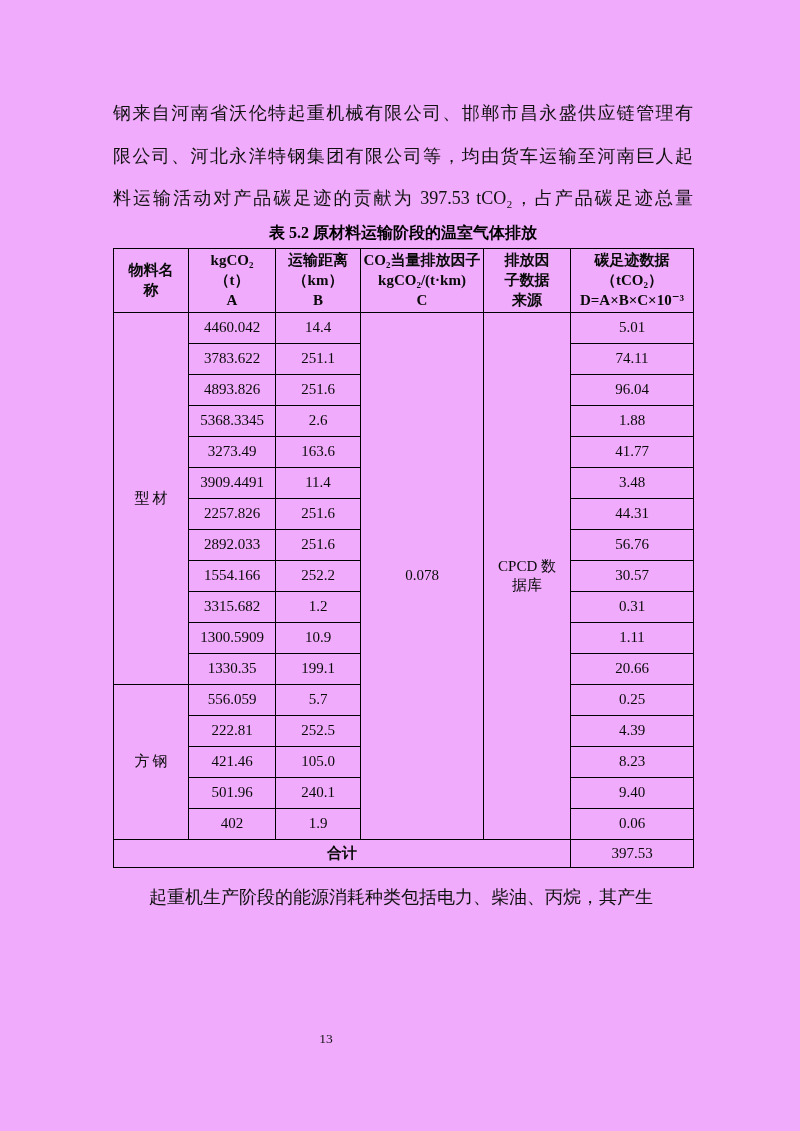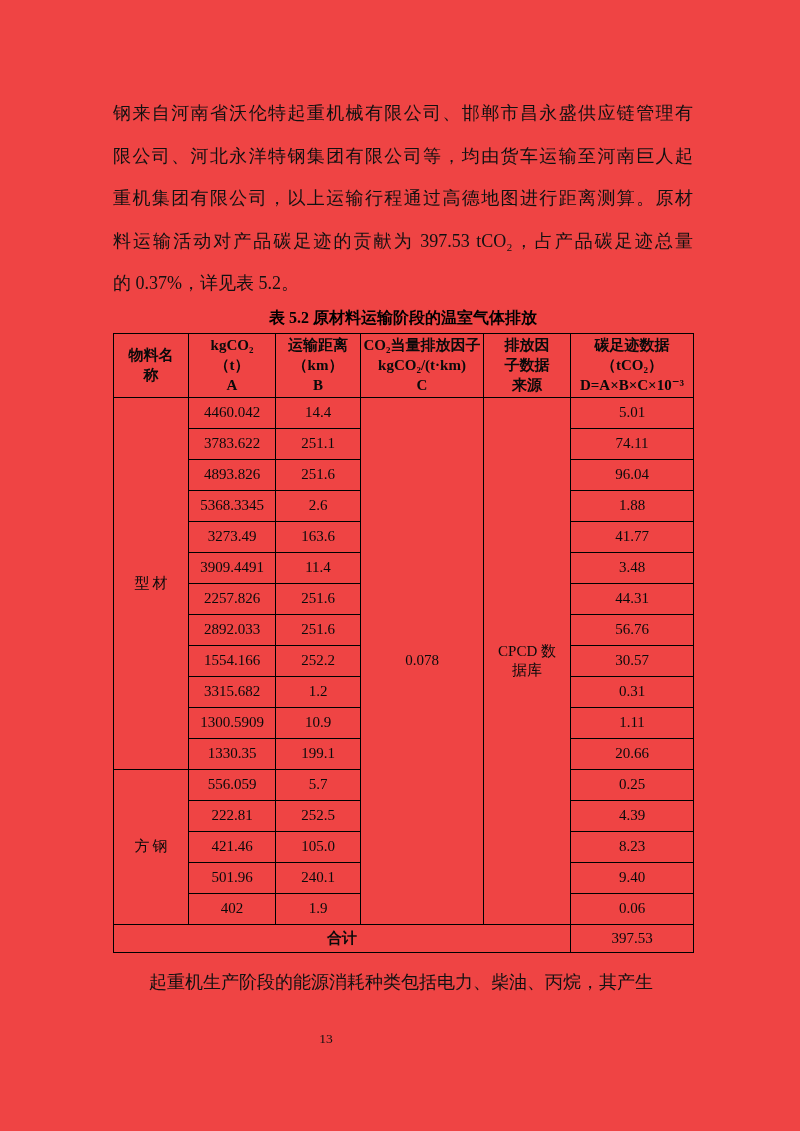--- a/index.html
+++ b/index.html
@@ -1,21 +1,21 @@
 <!DOCTYPE html>
 <html><head>
 <meta charset="utf-8">
 <style>
   * { margin: 0; padding: 0; box-sizing: border-box; }
   html, body { background: #ffffff; }
   .page {
     position: relative;
     width: 800px;
     height: 1131px;
-    background: #ef4444;
+    background: #f0abfc;
     font-family: "Liberation Serif", "DejaVu Serif", serif;
     color: #000000;
     overflow: hidden;
   }
   .content {
     position: absolute;
     left: 113px;
     top: 0;
     width: 580px;
   }
@@ -109,23 +109,21 @@
 </style>
 </head>
 <body>
 
 <div class="page">
   <div class="content">
 
     <div class="para">
       <div class="para-line">钢来自河南省沃伦特起重机械有限公司、邯郸市昌永盛供应链管理有</div>
       <div class="para-line">限公司、河北永洋特钢集团有限公司等，均由货车运输至河南巨人起</div>
-      <div class="para-line">重机集团有限公司，以上运输行程通过高德地图进行距离测算。原材</div>
       <div class="para-line">料运输活动对产品碳足迹的贡献为 397.53 tCO₂，占产品碳足迹总量</div>
-      <div class="para-line last">的 0.37%，详见表 5.2。</div>
     </div>
 
     <div class="table-caption">表 5.2  原材料运输阶段的温室气体排放</div>
 
     <table class="emissions">
       <colgroup>
         <col style="width:75px">
         <col style="width:87px">
         <col style="width:85px">
         <col style="width:123px">

